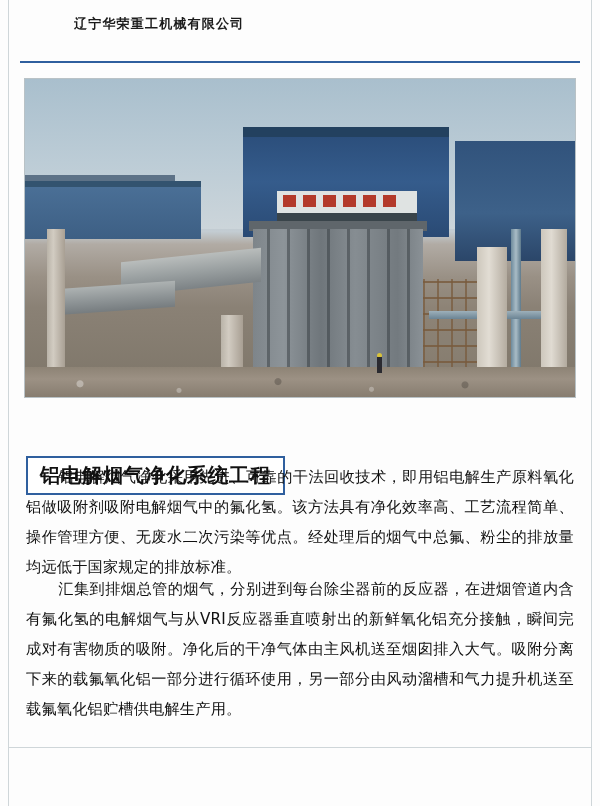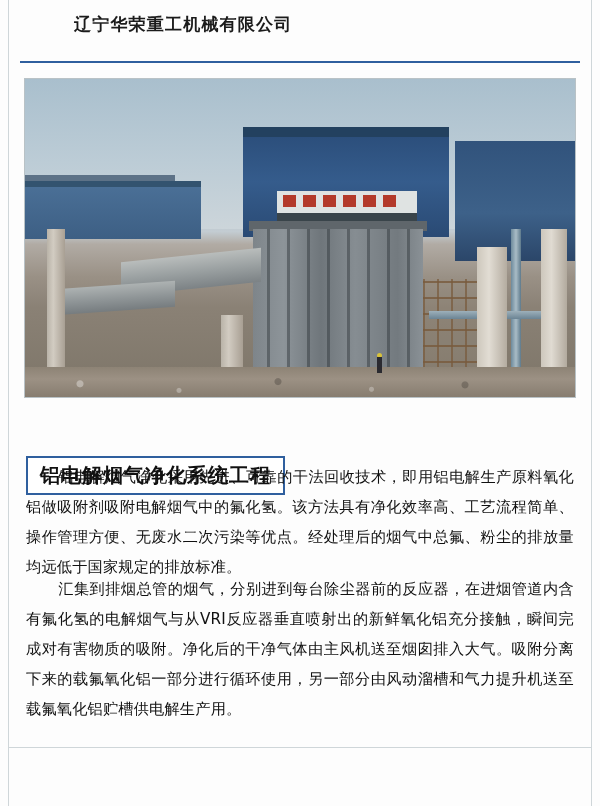--- a/index.html
+++ b/index.html
@@ -63,21 +63,21 @@
     width: 46px; height: 46px;
   }
   .logo svg { display: block; }
 
   .company-block {
     position: absolute;
     left: 74px; top: 12px;
   }
   .company-cn {
     font-family: "DejaVu Sans", "Liberation Sans", sans-serif;
-    font-size: 17px;
+    font-size: 13px;
     font-weight: bold;
     letter-spacing: 1.2px;
     color: #1b1b1b;
     line-height: 24px;
     white-space: nowrap;
   }
   .company-en {
     font-family: "Liberation Serif", serif;
     font-size: 10.5px;
     color: #2b2b2b;

